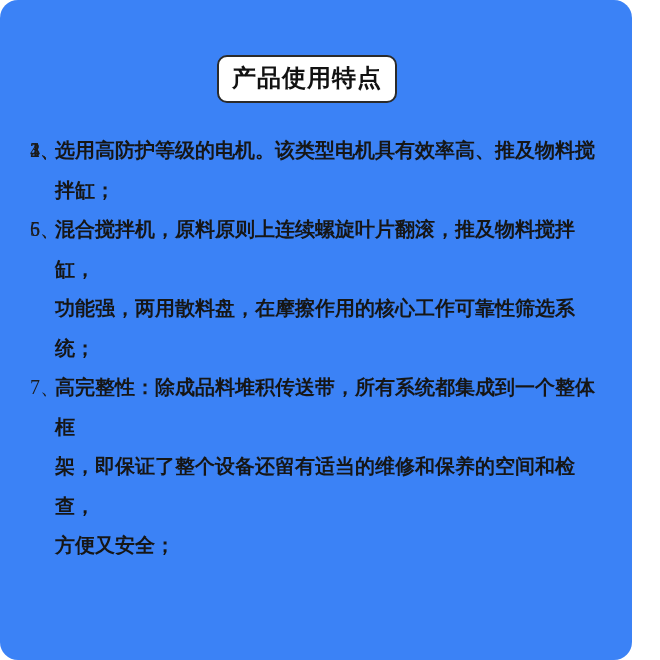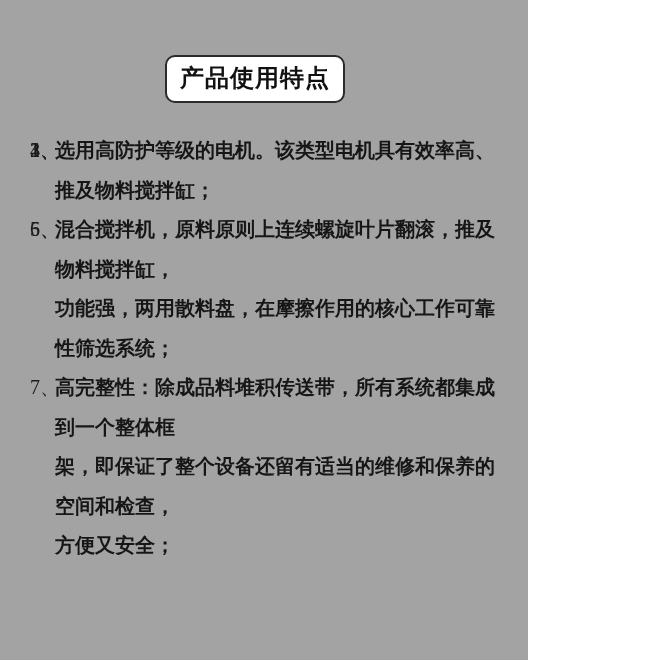--- a/index.html
+++ b/index.html
@@ -2,26 +2,27 @@
 <html><head>
 <meta charset="utf-8">
 <style>
   html, body {
     margin: 0;
     padding: 0;
     background: #ffffff;
   }
   .page {
     position: relative;
-    width: 528px;
+    width: 632px;
     height: 660px;
-    background: #a3a3a3;
+    background: #3b82f6;
     color: #161616;
     font-family: "Liberation Sans", sans-serif;
     overflow: hidden;
+    border-radius: 18px;
   }
   .title-wrap {
     display: flex;
     justify-content: center;
     padding-top: 55px;
   }
   .title-box {
     position: relative;
     left: -9px;
     border: 2px solid #2b2b2b;

